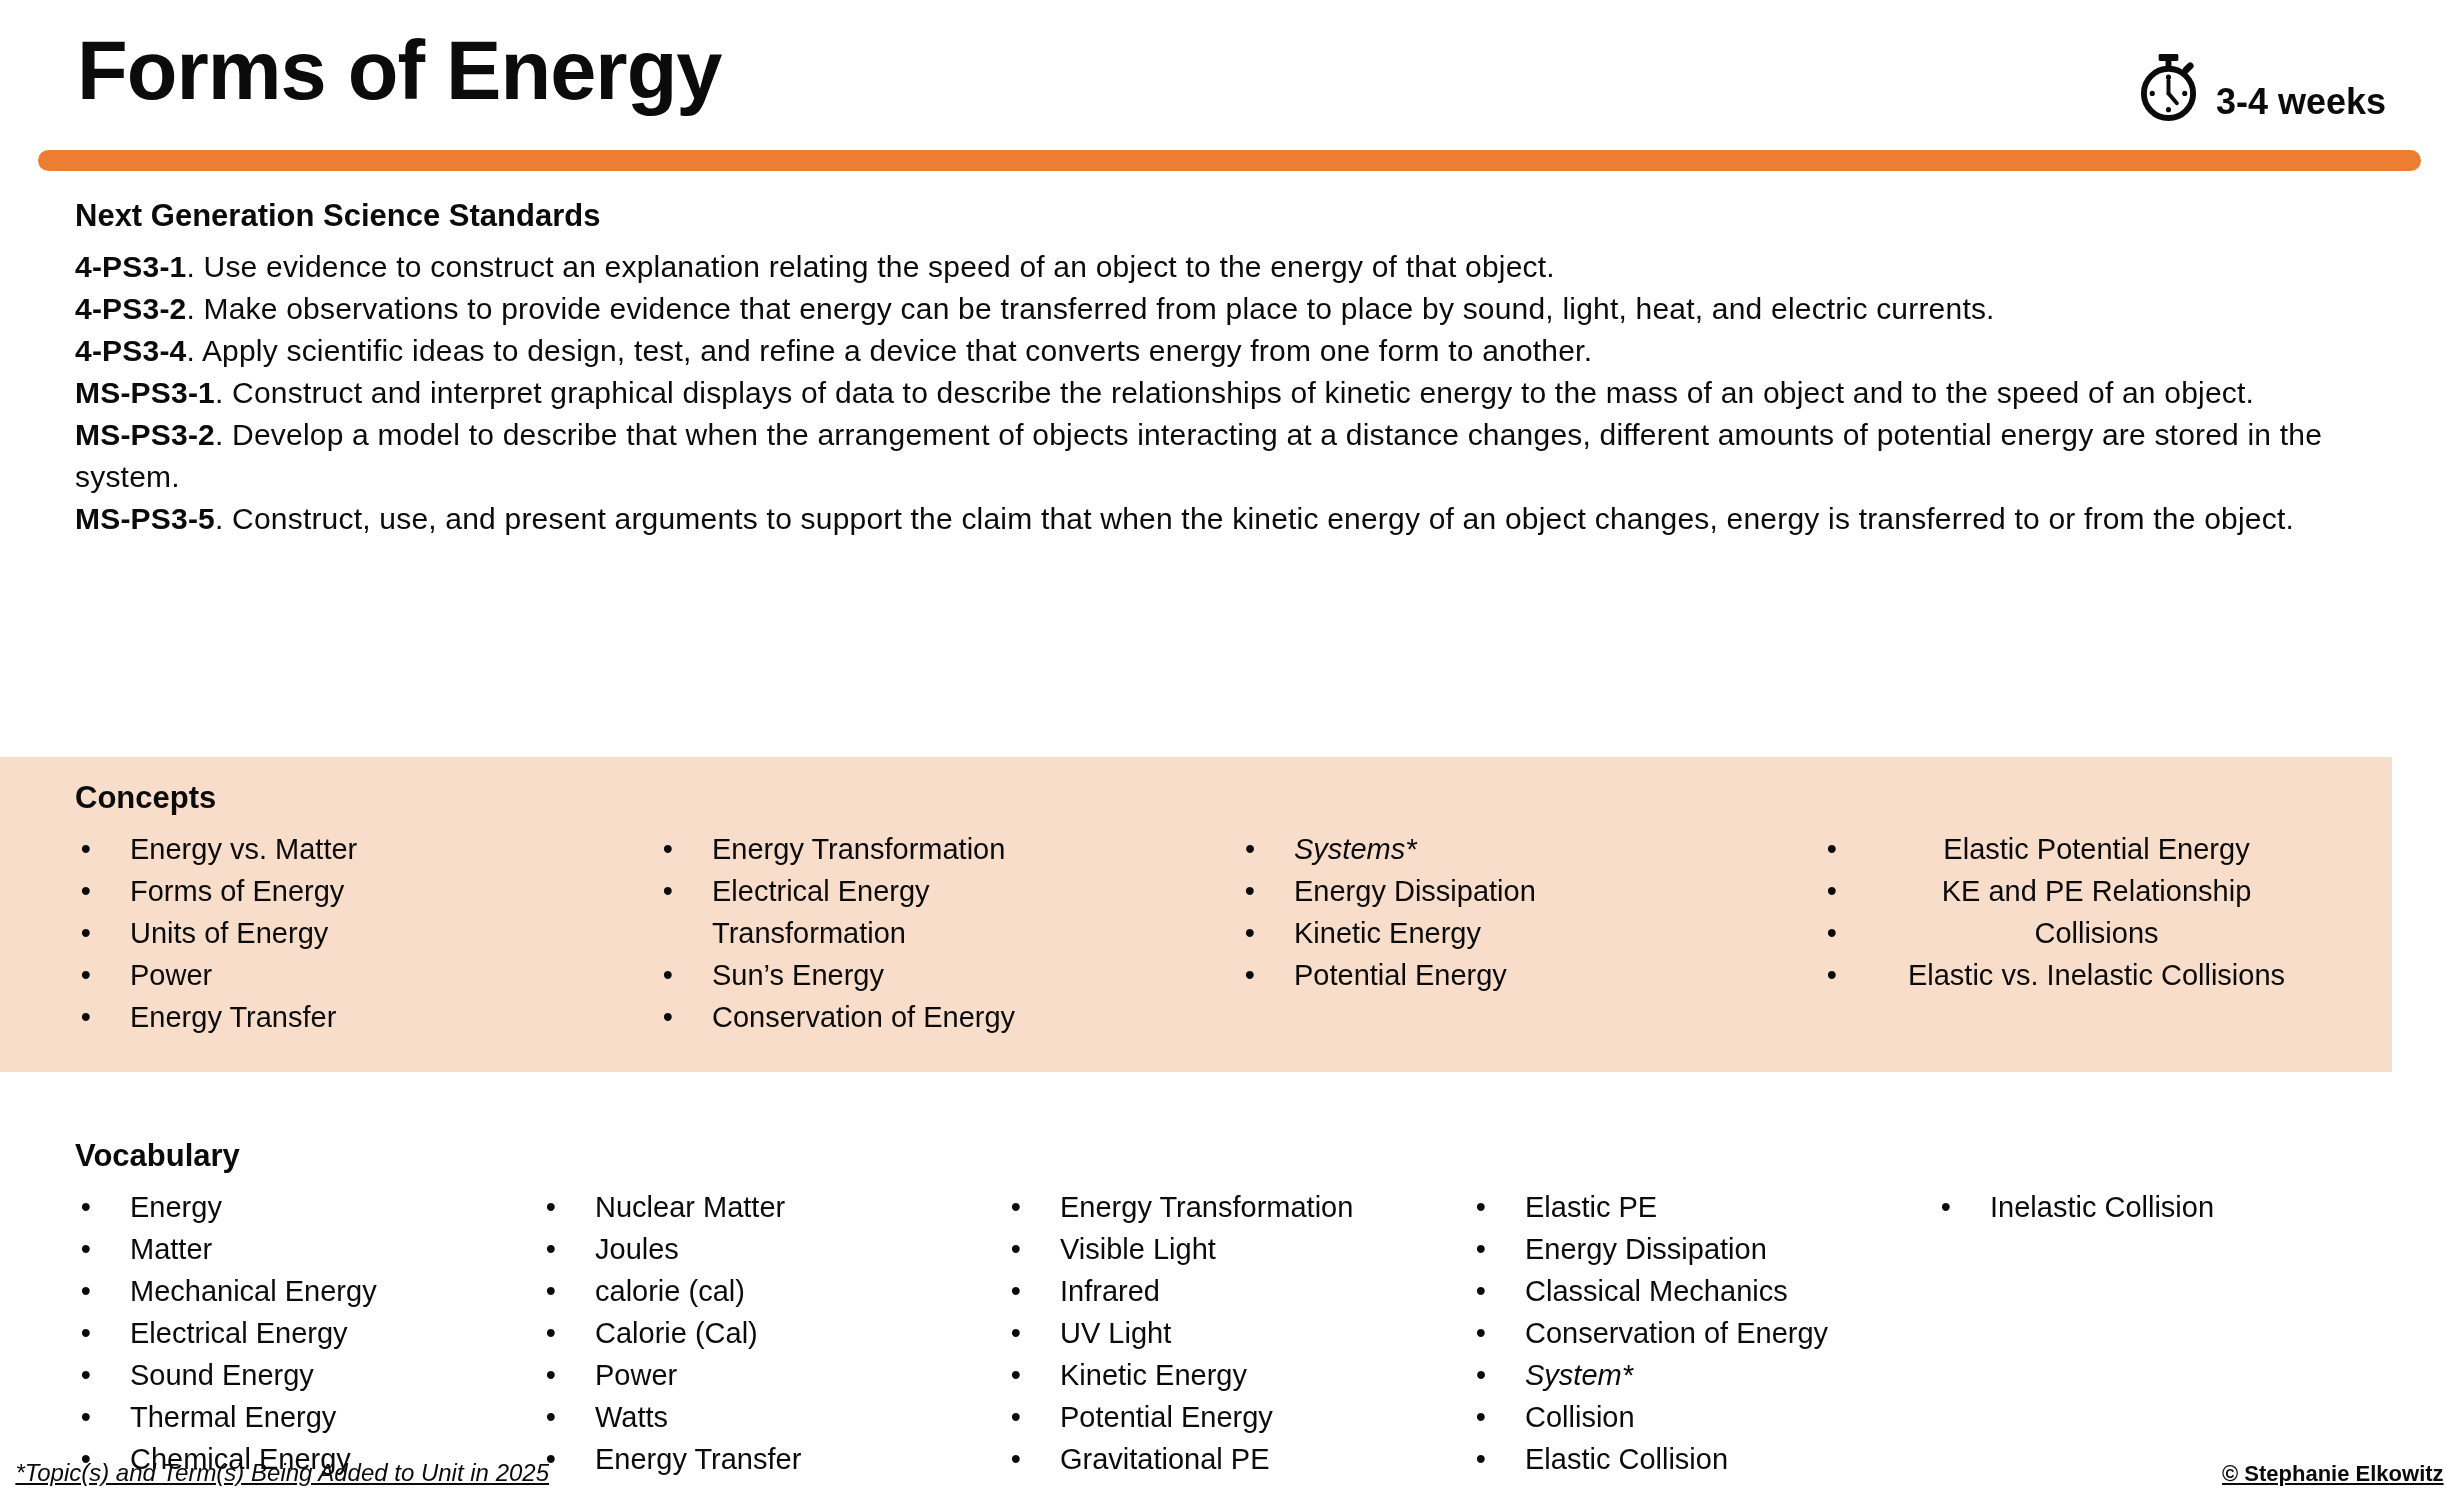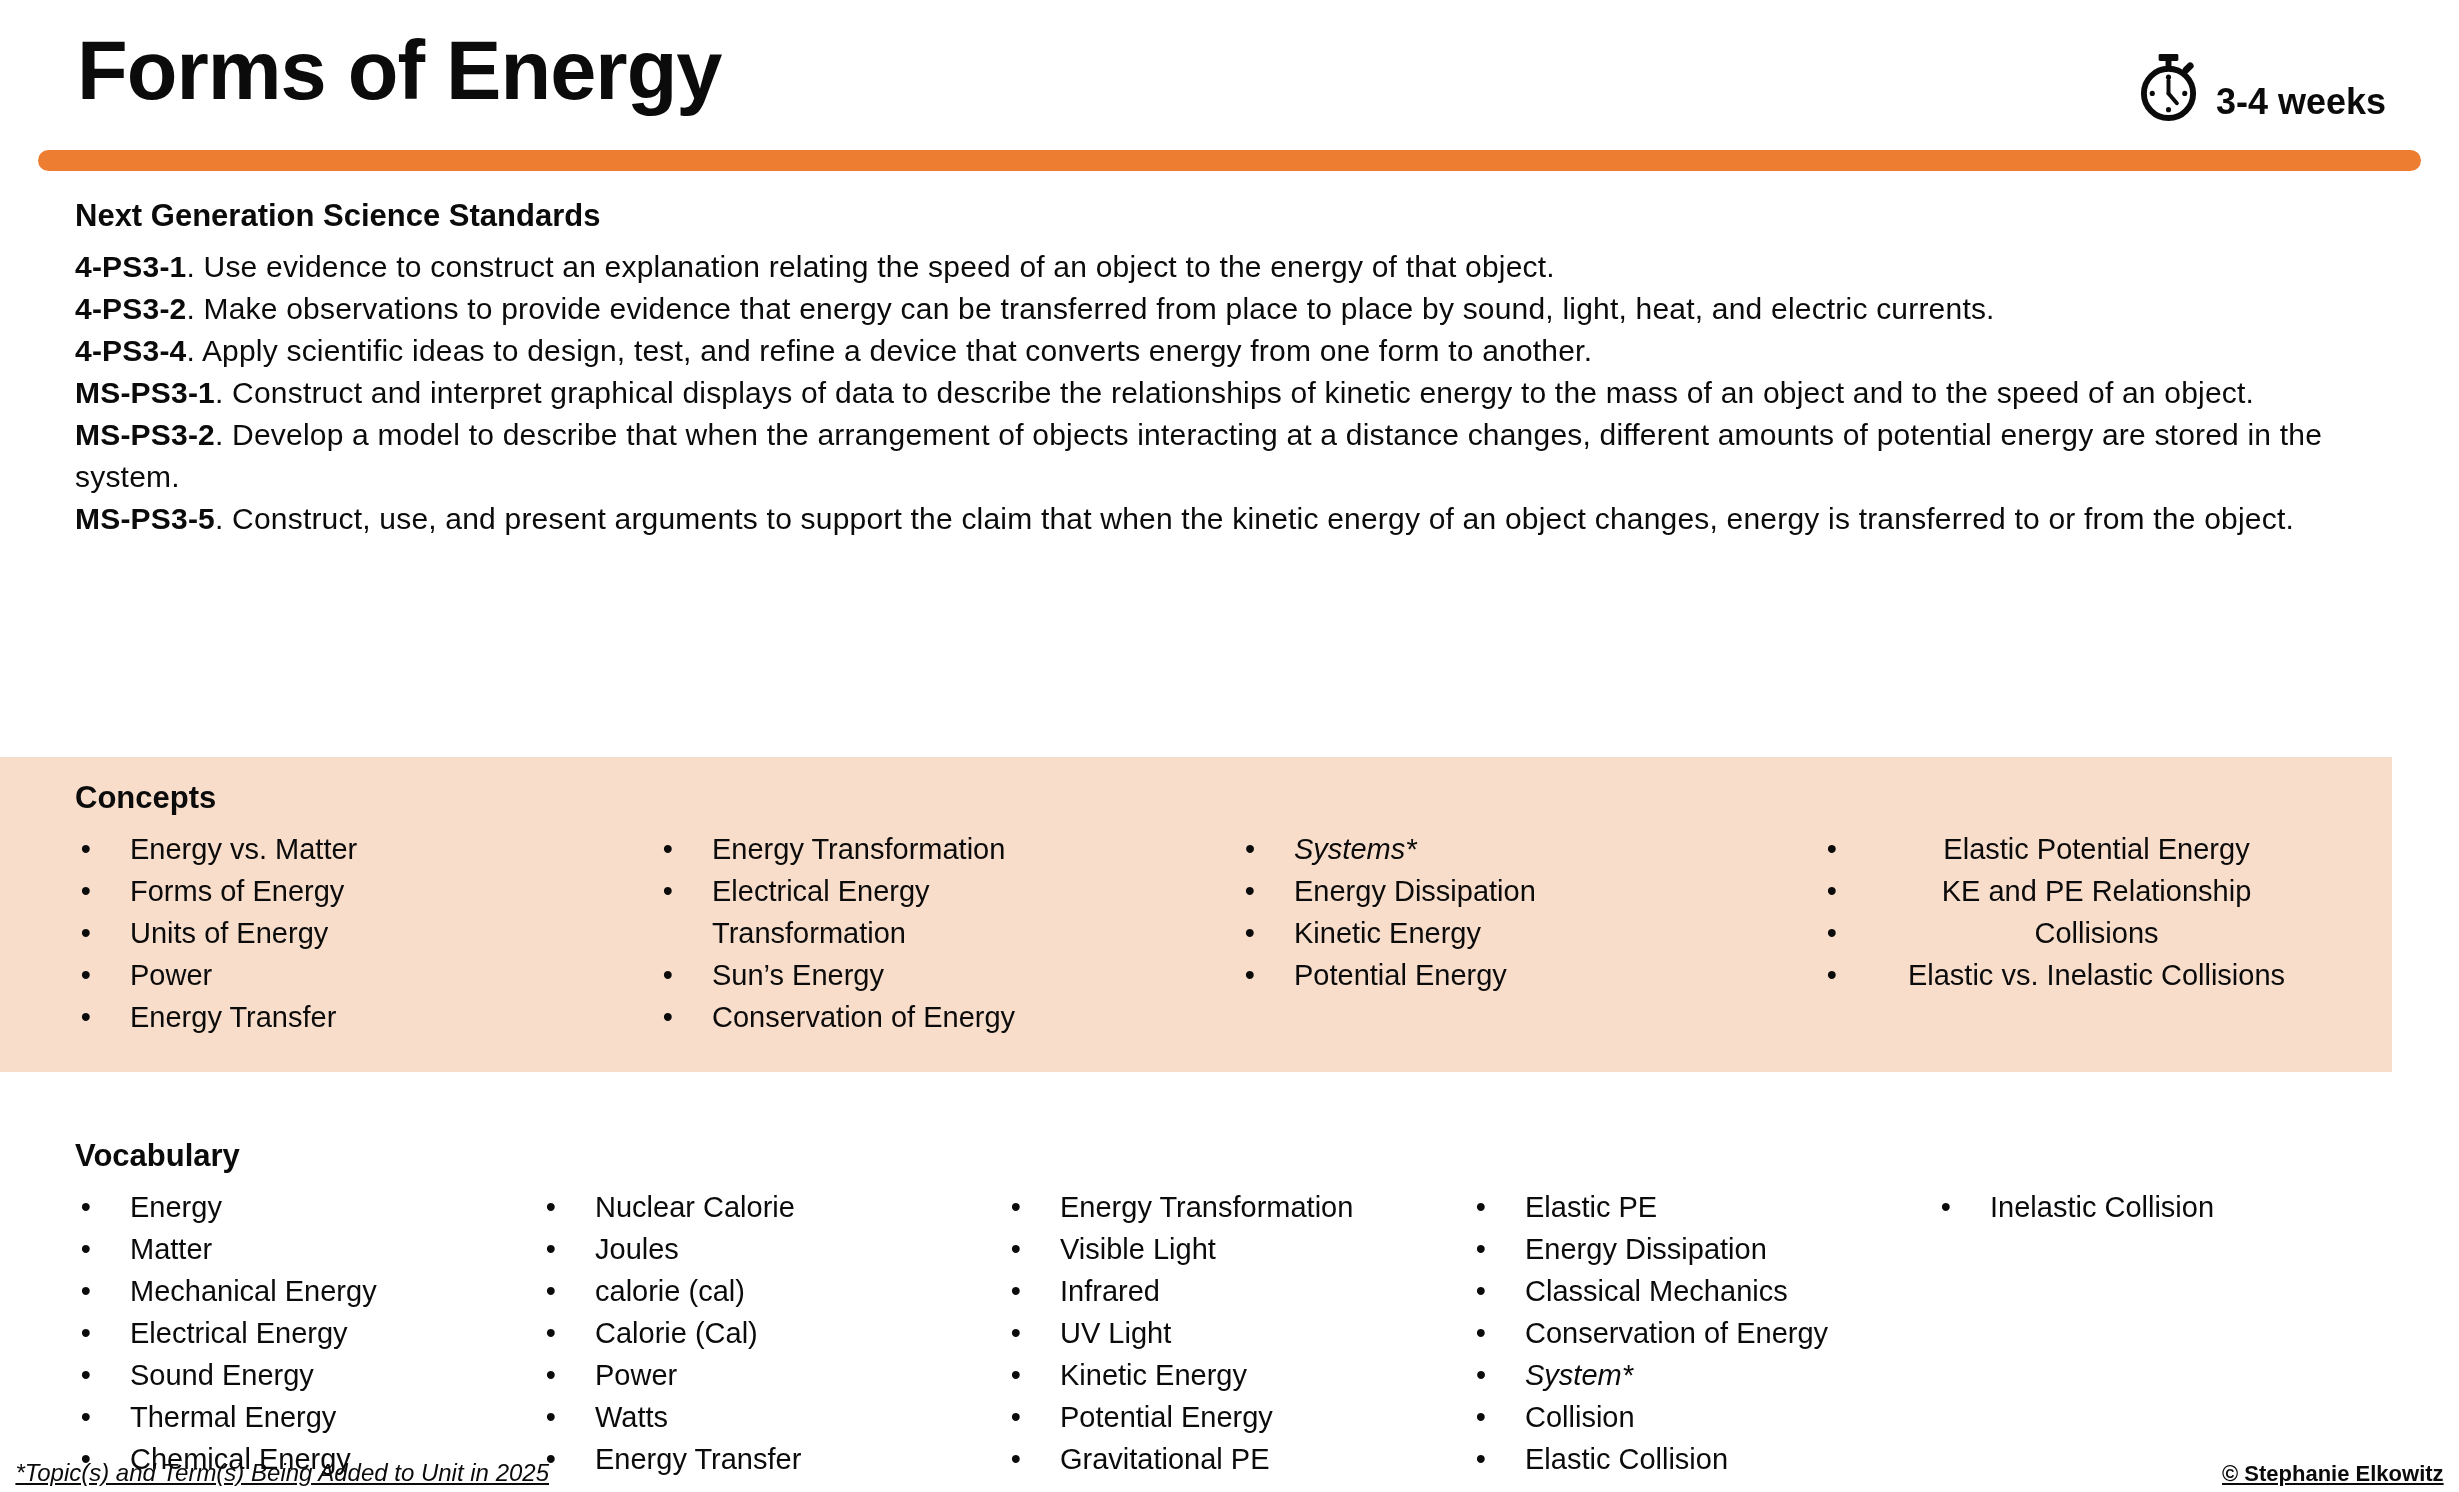--- a/index.html
+++ b/index.html
@@ -133,21 +133,21 @@
         <ul class="bullet-col">
           <li class="bullet-item">Energy</li>
           <li class="bullet-item">Matter</li>
           <li class="bullet-item">Mechanical Energy</li>
           <li class="bullet-item">Electrical Energy</li>
           <li class="bullet-item">Sound Energy</li>
           <li class="bullet-item">Thermal Energy</li>
           <li class="bullet-item">Chemical Energy</li>
         </ul>
         <ul class="bullet-col">
-          <li class="bullet-item">Nuclear Calorie</li>
+          <li class="bullet-item">Nuclear Matter</li>
           <li class="bullet-item">Joules</li>
           <li class="bullet-item">calorie (cal)</li>
           <li class="bullet-item">Calorie (Cal)</li>
           <li class="bullet-item">Power</li>
           <li class="bullet-item">Watts</li>
           <li class="bullet-item">Energy Transfer</li>
         </ul>
         <ul class="bullet-col">
           <li class="bullet-item">Energy Transformation</li>
           <li class="bullet-item">Visible Light</li>

